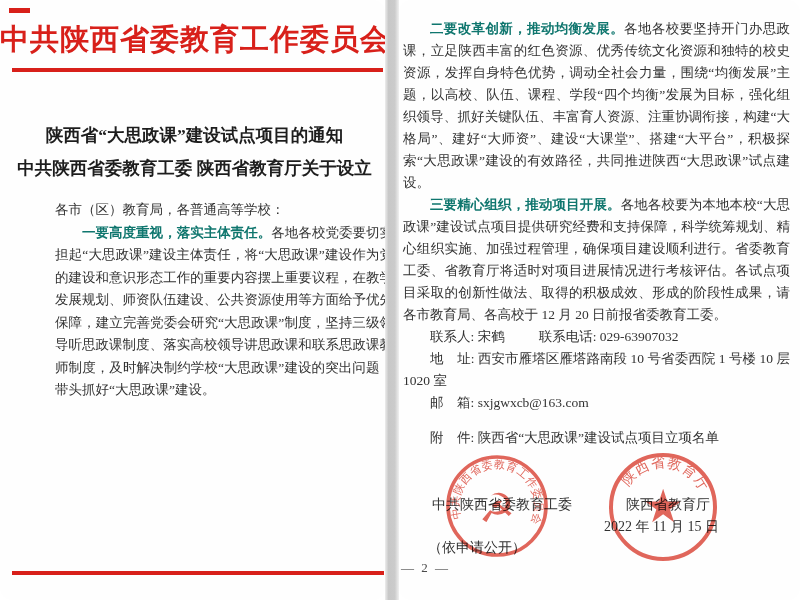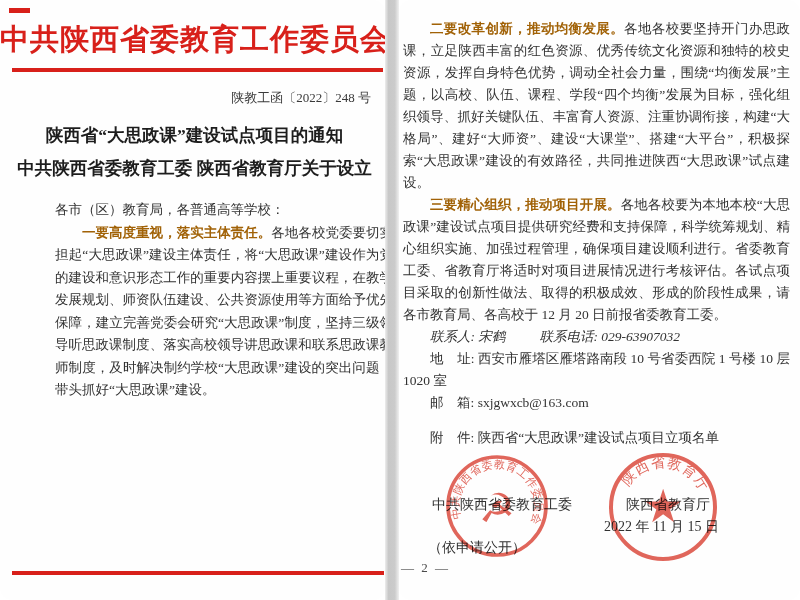--- a/index.html
+++ b/index.html
@@ -36,23 +36,23 @@
     font-size:13.5px;line-height:22.5px;text-align:justify;word-break:break-all;margin-left:20px;
   }
   .body-r{
     position:absolute;top:18px;left:4px;width:387px;
     font-size:13.5px;line-height:22px;text-align:justify;word-break:break-all;
   }
   .body-l p,.body-r p{margin:0;}
   .indent{text-indent:2em;}
   .lead{
     font-family:"Liberation Sans","DejaVu Sans",sans-serif;
-    font-weight:bold;color:#a16207;
+    font-weight:bold;color:#0f766e;
   }
-  .contact-line{text-indent:2em;white-space:nowrap;font-style:italic;}
+  .contact-line{text-indent:2em;white-space:nowrap;}
   .contact-line .gap-span{display:inline-block;width:34px;}
   .attachment-line{margin-top:13px !important;}
   .sign-text{position:absolute;font-size:14px;color:#303030;white-space:nowrap;}
   .sig-1{left:33px;top:496px;}
   .sig-2{left:227px;top:496px;}
   .date-line{left:205px;top:518px;}
   .disclosure{left:29px;top:539px;}
   .page-no{
     position:absolute;left:2px;top:560px;font-size:13px;color:#4a4a4a;letter-spacing:2px;
   }
@@ -63,21 +63,20 @@
 </style>
 </head>
 <body>
 
 <section class="page page-l">
   <div class="top-dash"></div>
 
   <h1 class="masthead">中共陕西省委教育工作委员会</h1>
   <div class="red-rule rule-top"></div>
 
-  <div class="doc-no">陕教工函〔2022〕248 号</div>
 
   <h2 class="title">
     <span>陕西省“大思政课”建设试点项目的通知</span>
     <span>中共陕西省委教育工委 陕西省教育厅关于设立</span>
   </h2>
 
   <div class="body-l">
     <p>各市（区）教育局，各普通高等学校：</p>
     <p class="indent"><span class="lead">一要高度重视，落实主体责任。</span><span>各地各校党委要切实担起“大思政课”建设主体责任，将“大思政课”建设作为党的建设和意识形态工作的重要内容摆上重要议程，在教学发展规划、师资队伍建设、公共资源使用等方面给予优先保障，建立完善党委会研究“大思政课”制度，坚持三级领导听思政课制度、落实高校领导讲思政课和联系思政课教师制度，及时解决制约学校“大思政课”建设的突出问题，带头抓好“大思政课”建设。</span></p>
   </div>

